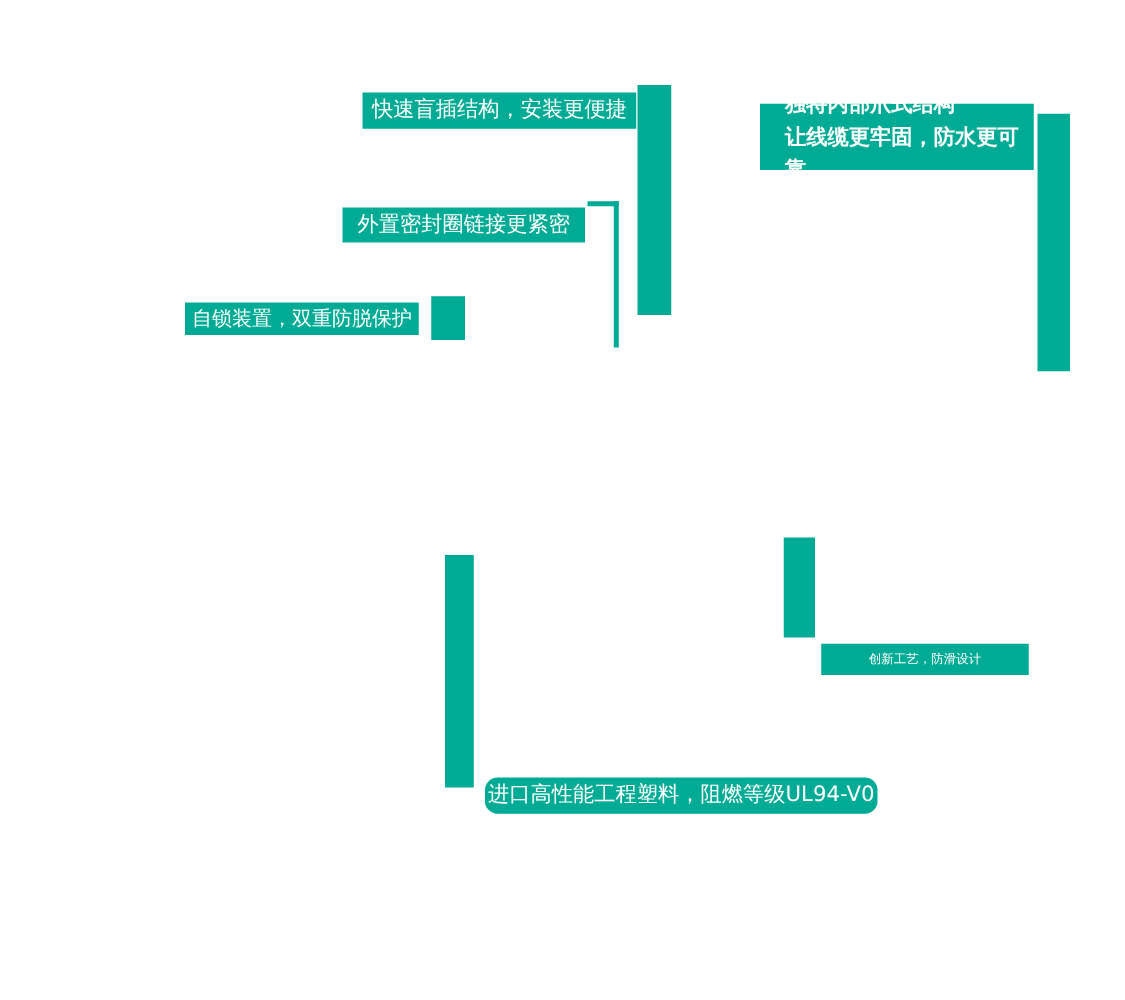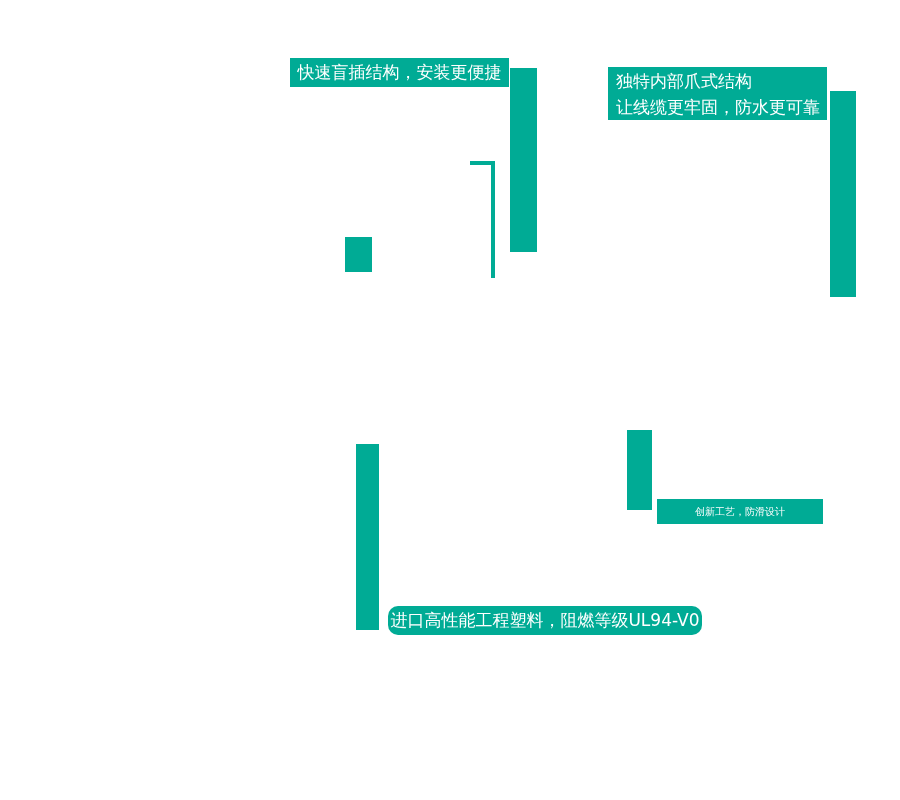--- a/index.html
+++ b/index.html
@@ -20,28 +20,30 @@
     background:var(--accent);
     color:var(--label-text);
     font-size:17px;
     line-height:1;
     display:flex;
     align-items:center;
     justify-content:center;
     box-sizing:border-box;
     white-space:nowrap;
     letter-spacing:0;
+    margin-top:16px;
   }
   .callout.two-line{
     white-space:pre-line;
     justify-content:flex-start;
     text-align:left;
-    padding-left:8px;
+    padding-left:20px;
     line-height:26px;
     font-size:17px;
+    font-weight:bold;
   }
   .bar{
     position:absolute;
     background:var(--accent);
   }
   
   #callout-blind-mate   {left:290px; top:58px;  width:219px; height:29px;}
   #bar-blind-mate       {left:510px; top:68px;  width:27px;  height:184px;}
 
   #callout-claw         {left:608px; top:67px;  width:219px; height:53px;}
@@ -65,23 +67,25 @@
 
 <div class="stage">
 
   <div class="callout" id="callout-blind-mate">快速盲插结构，安装更便捷</div>
   <div class="bar" id="bar-blind-mate"></div>
 
   <div class="callout two-line" id="callout-claw">独特内部爪式结构
 让线缆更牢固，防水更可靠</div>
   <div class="bar" id="bar-claw"></div>
 
+  <div class="callout" id="callout-seal-ring">外置密封圈链接更紧密</div>
   <div class="bar" id="seal-ring-elbow-h"></div>
   <div class="bar" id="seal-ring-elbow-v"></div>
 
+  <div class="callout" id="callout-self-lock">自锁装置，双重防脱保护</div>
   <div class="bar" id="bar-self-lock"></div>
 
   <div class="bar" id="bar-anti-slip"></div>
   <div class="callout" id="callout-anti-slip">创新工艺，防滑设计</div>
 
   <div class="bar" id="bar-material"></div>
   <div class="callout" id="callout-material">进口高性能工程塑料，阻燃等级UL94-V0</div>
 
 </div>
 

